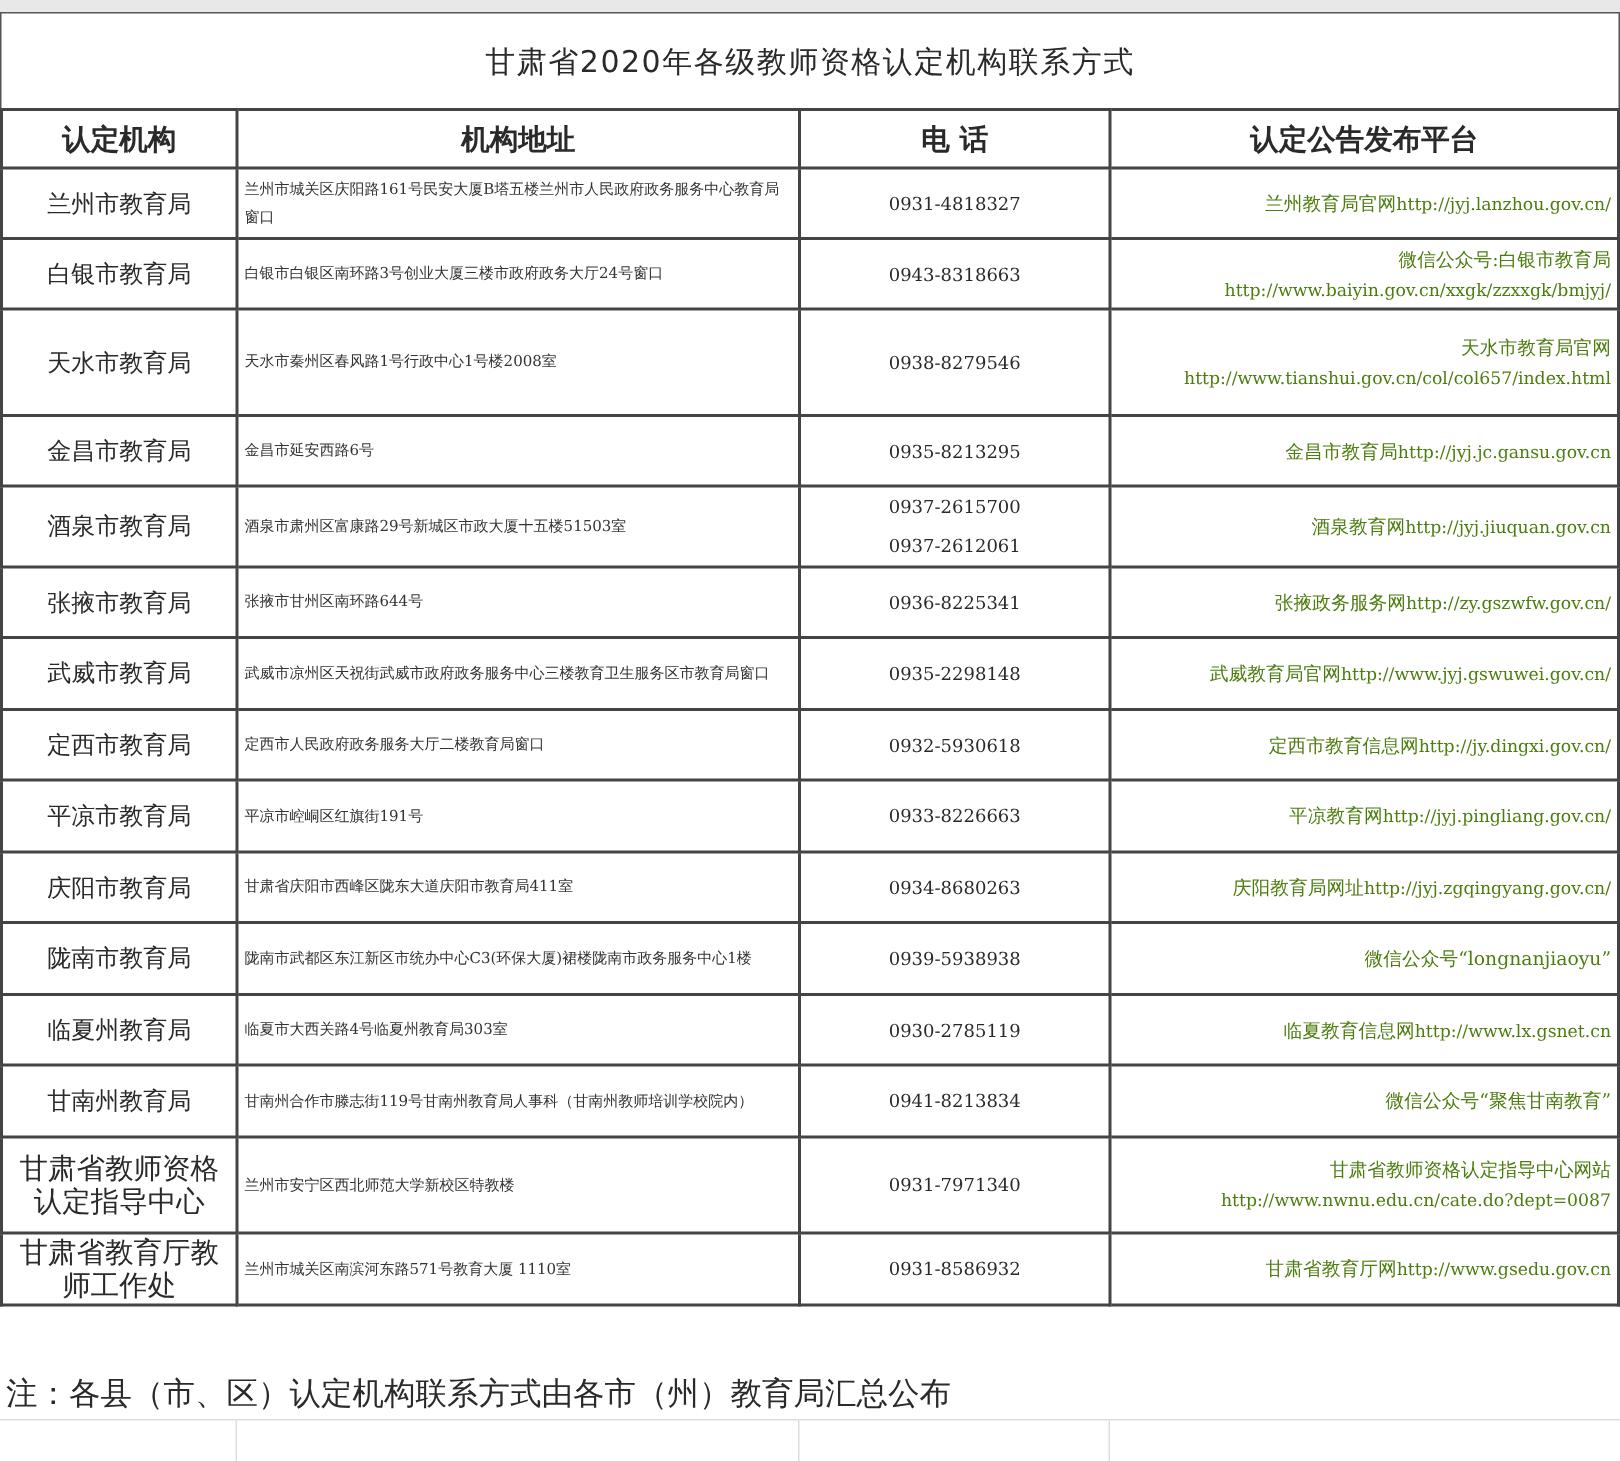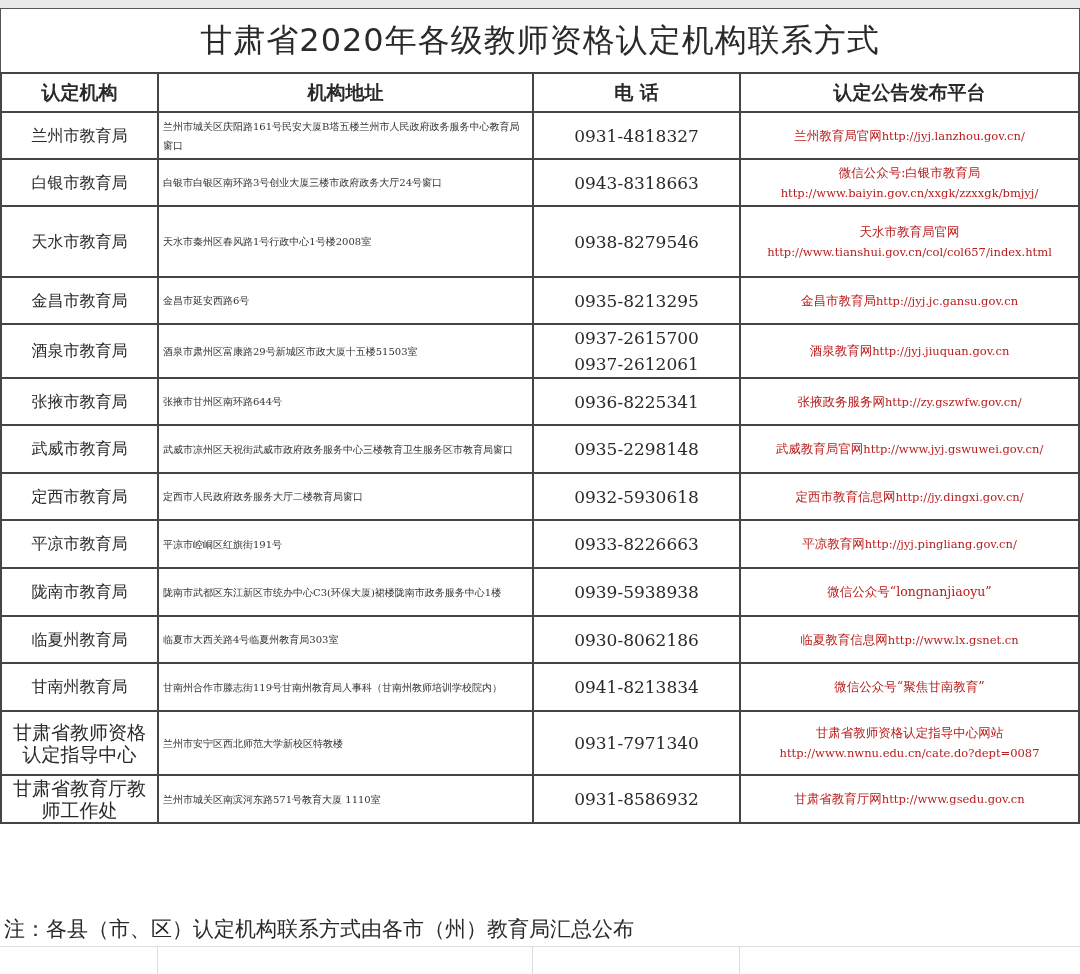--- a/index.html
+++ b/index.html
@@ -3,31 +3,31 @@
 <meta charset="utf-8">
 <style>
   html, body { margin: 0; padding: 0; background: #ffffff; }
   body { width: 1080px; height: 974px; overflow: hidden; position: relative;
          font-family: "DejaVu Serif", "Liberation Serif", serif; color: #222; }
   .sheet { position: absolute; left: 0; top: 0; width: 1080px; height: 974px; background: #fff; }
   .topbar { position: absolute; left: 0; top: 0; width: 1080px; height: 8px; background: #e8e8e8; }
   .title { position: absolute; left: 0; top: 8px; width: 1078px; height: 64px;
            border: 1px solid #555; border-bottom: none; display: flex; align-items: center;
            justify-content: center; font-family: "DejaVu Sans", "Liberation Sans", sans-serif;
-           font-size: 32px; color: #2a2a2a; letter-spacing: 1px; }
+           font-size: 20px; color: #2a2a2a; letter-spacing: 1px; }
   table { position: absolute; left: 0; top: 72px; border-collapse: collapse; table-layout: fixed; width: 1080px; padding-left: 19px; }
   td, th { border: 2px solid #444; padding: 0 4px; overflow: hidden; }
   th { height: 37px; font-family: "DejaVu Sans", "Liberation Sans", sans-serif; font-size: 19px;
        font-weight: bold; color: #2a2a2a; text-align: center; }
   .c-org { width: 148px; text-align: center; font-family: "DejaVu Sans", "Liberation Sans", sans-serif;
            font-size: 16px; color: #2a2a2a; line-height: 24px; }
   .c-org.small { font-size: 19px; line-height: 22px; }
   .c-addr { width: 365px; font-size: 10px; line-height: 19px; color: #333; text-align: left; }
-  .c-phone { width: 197px; text-align: center; font-size: 17px; color: #2a2a2a; line-height: 26px; }
-  .c-plat { font-size: 12.5px; line-height: 20px; color: #b91c1c; text-align: center; }
+  .c-phone { width: 197px; text-align: center; font-size: 12px; color: #2a2a2a; line-height: 26px; }
+  .c-plat { font-size: 12.5px; line-height: 20px; color: #4d7c0f; text-align: right; }
   .c-plat .url { font-size: 11.5px; }
   .note { position: absolute; left: 0; top: 912px; width: 1080px; height: 34px;
           font-family: "DejaVu Sans", "Liberation Sans", sans-serif; font-size: 21px; color: #2a2a2a;
           display: flex; align-items: center; padding-left: 4px; box-sizing: border-box; }
   .emptyrow { position: absolute; left: 0; top: 946px; width: 1080px; height: 28px; border-top: 1px solid #ddd; }
   .emptyrow .v { position: absolute; top: 0; height: 28px; border-left: 1px solid #ddd; }
 </style>
 </head>
 <body>
 
@@ -117,33 +117,41 @@
           <td class="c-plat"><span>定西市教育信息网</span><span class="url">http://jy.dingxi.gov.cn/</span></td>
         </tr>
         <tr style="height: 48px;">
           <td class="c-org">平凉市教育局</td>
           <td class="c-addr">平凉市崆峒区红旗街191号</td>
           <td class="c-phone">
             <div>0933-8226663</div>
           </td>
           <td class="c-plat"><span>平凉教育网</span><span class="url">http://jyj.pingliang.gov.cn/</span></td>
         </tr>
+        <tr style="height: 47px;">
+          <td class="c-org">庆阳市教育局</td>
+          <td class="c-addr">甘肃省庆阳市西峰区陇东大道庆阳市教育局411室</td>
+          <td class="c-phone">
+            <div>0934-8680263</div>
+          </td>
+          <td class="c-plat"><span>庆阳教育局网址</span><span class="url">http://jyj.zgqingyang.gov.cn/</span></td>
+        </tr>
         <tr style="height: 48px;">
           <td class="c-org">陇南市教育局</td>
           <td class="c-addr">陇南市武都区东江新区市统办中心C3(环保大厦)裙楼陇南市政务服务中心1楼</td>
           <td class="c-phone">
             <div>0939-5938938</div>
           </td>
           <td class="c-plat"><span>微信公众号“longnanjiaoyu”</span></td>
         </tr>
         <tr style="height: 47px;">
           <td class="c-org">临夏州教育局</td>
           <td class="c-addr">临夏市大西关路4号临夏州教育局303室</td>
           <td class="c-phone">
-            <div>0930-8062186</div>
+            <div>0930-2785119</div>
           </td>
           <td class="c-plat"><span>临夏教育信息网</span><span class="url">http://www.lx.gsnet.cn</span></td>
         </tr>
         <tr style="height: 48px;">
           <td class="c-org">甘南州教育局</td>
           <td class="c-addr">甘南州合作市滕志街119号甘南州教育局人事科（甘南州教师培训学校院内）</td>
           <td class="c-phone">
             <div>0941-8213834</div>
           </td>
           <td class="c-plat"><span>微信公众号“聚焦甘南教育”</span></td>

